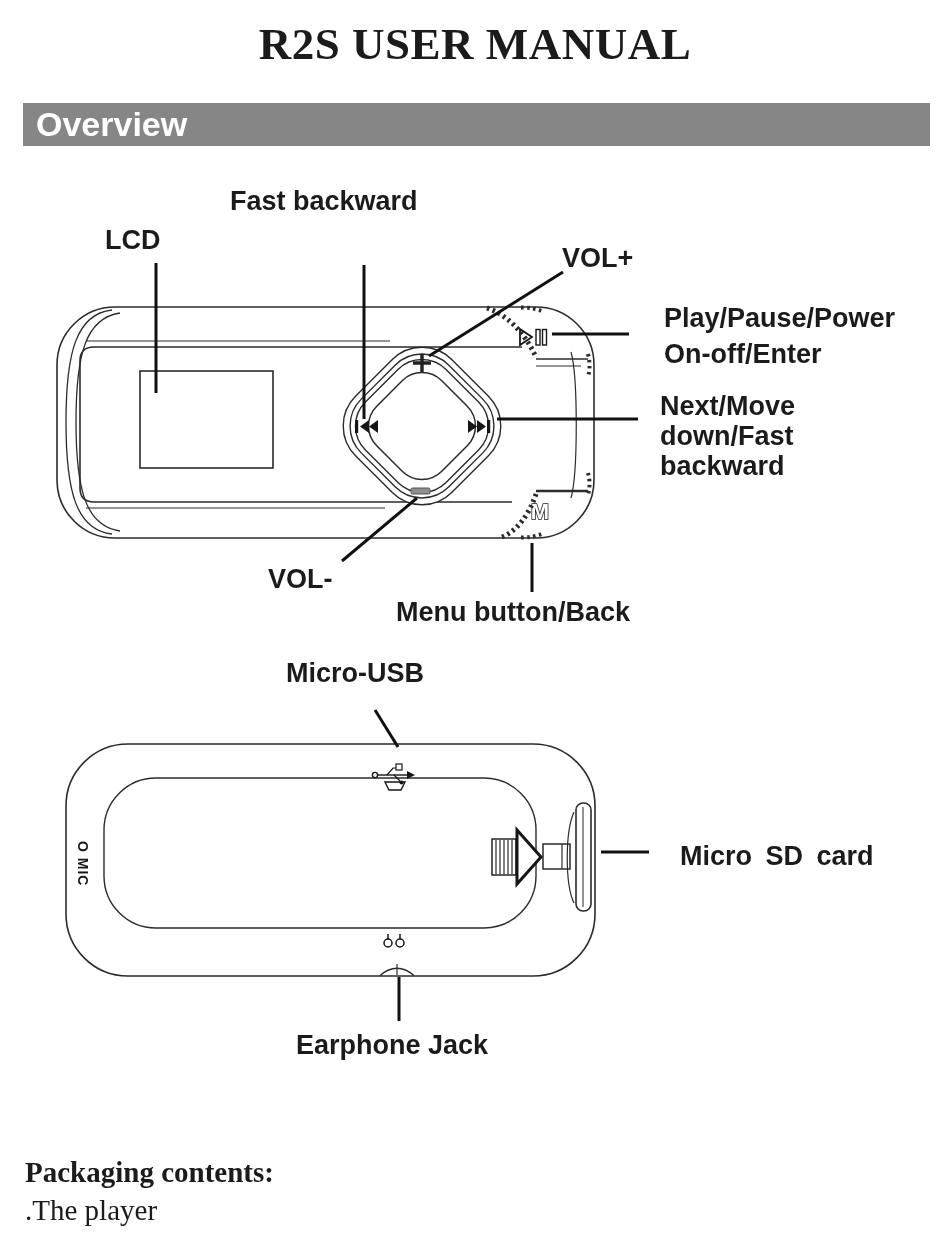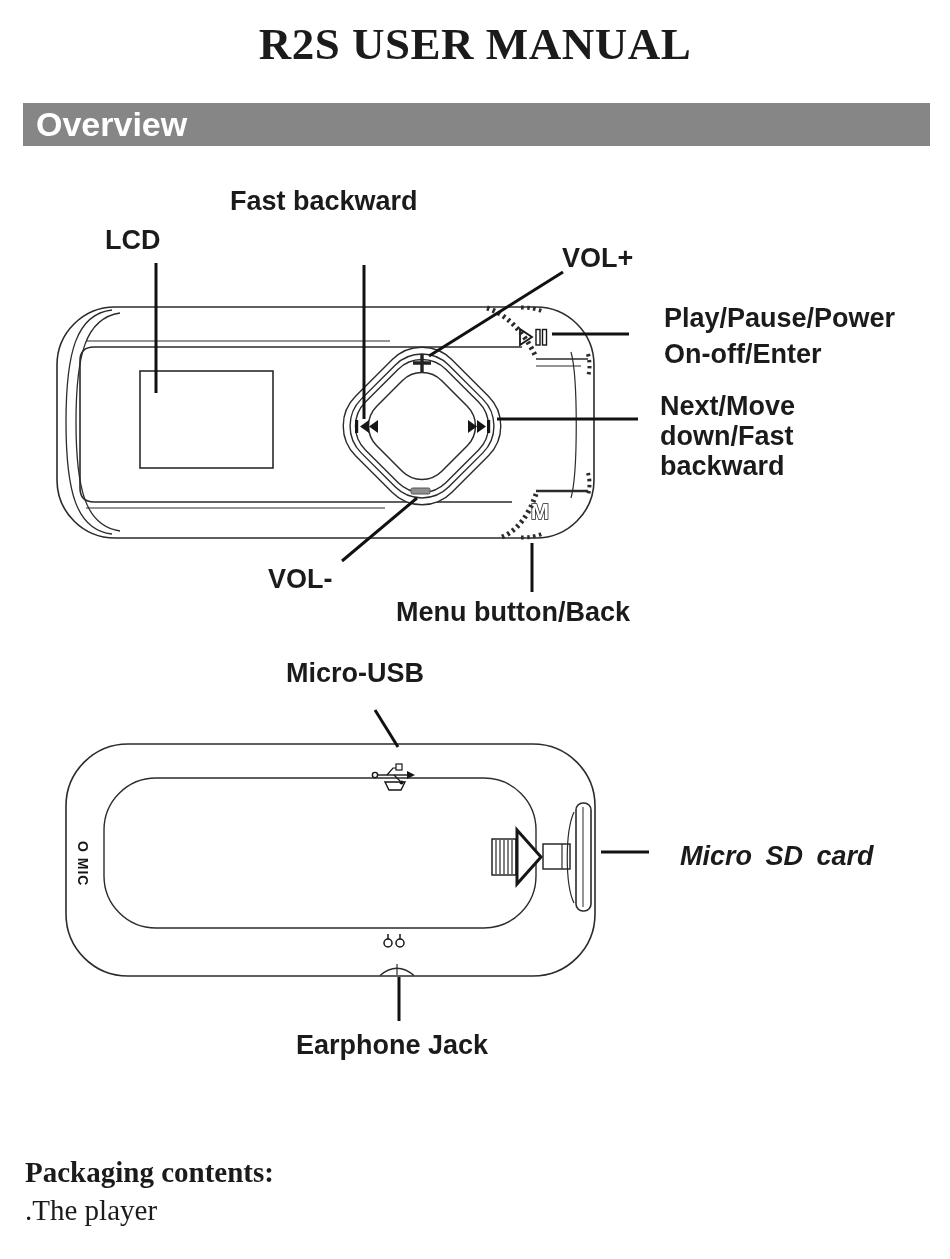--- a/index.html
+++ b/index.html
@@ -149,20 +149,20 @@
   <div class="lbl next" style="left:660px;top:391px;">
     <div>Next/Move</div>
     <div>down/Fast</div>
     <div>backward</div>
   </div>
 
   <div class="lbl" style="left:268px;top:561px;text-align:right;">VOL-</div>
   <div class="lbl" style="left:396px;top:594px;">Menu button/Back</div>
 
   <div class="lbl" style="left:286px;top:655px;">Micro-USB</div>
-  <div class="lbl sdlabel" style="left:680px;top:838px;font-style:italic;">Micro SD card</div>
+  <div class="lbl sdlabel" style="left:680px;top:838px;">Micro SD card</div>
   <div class="lbl" style="left:296px;top:1027px;">Earphone Jack</div>
 
 
   <div class="txt serifb" style="left:25px;top:1156px;">Packaging contents:</div>
   <div class="txt serifr" style="left:25px;top:1194px;">.The player</div>
 
 </div>
 
 </body></html>

